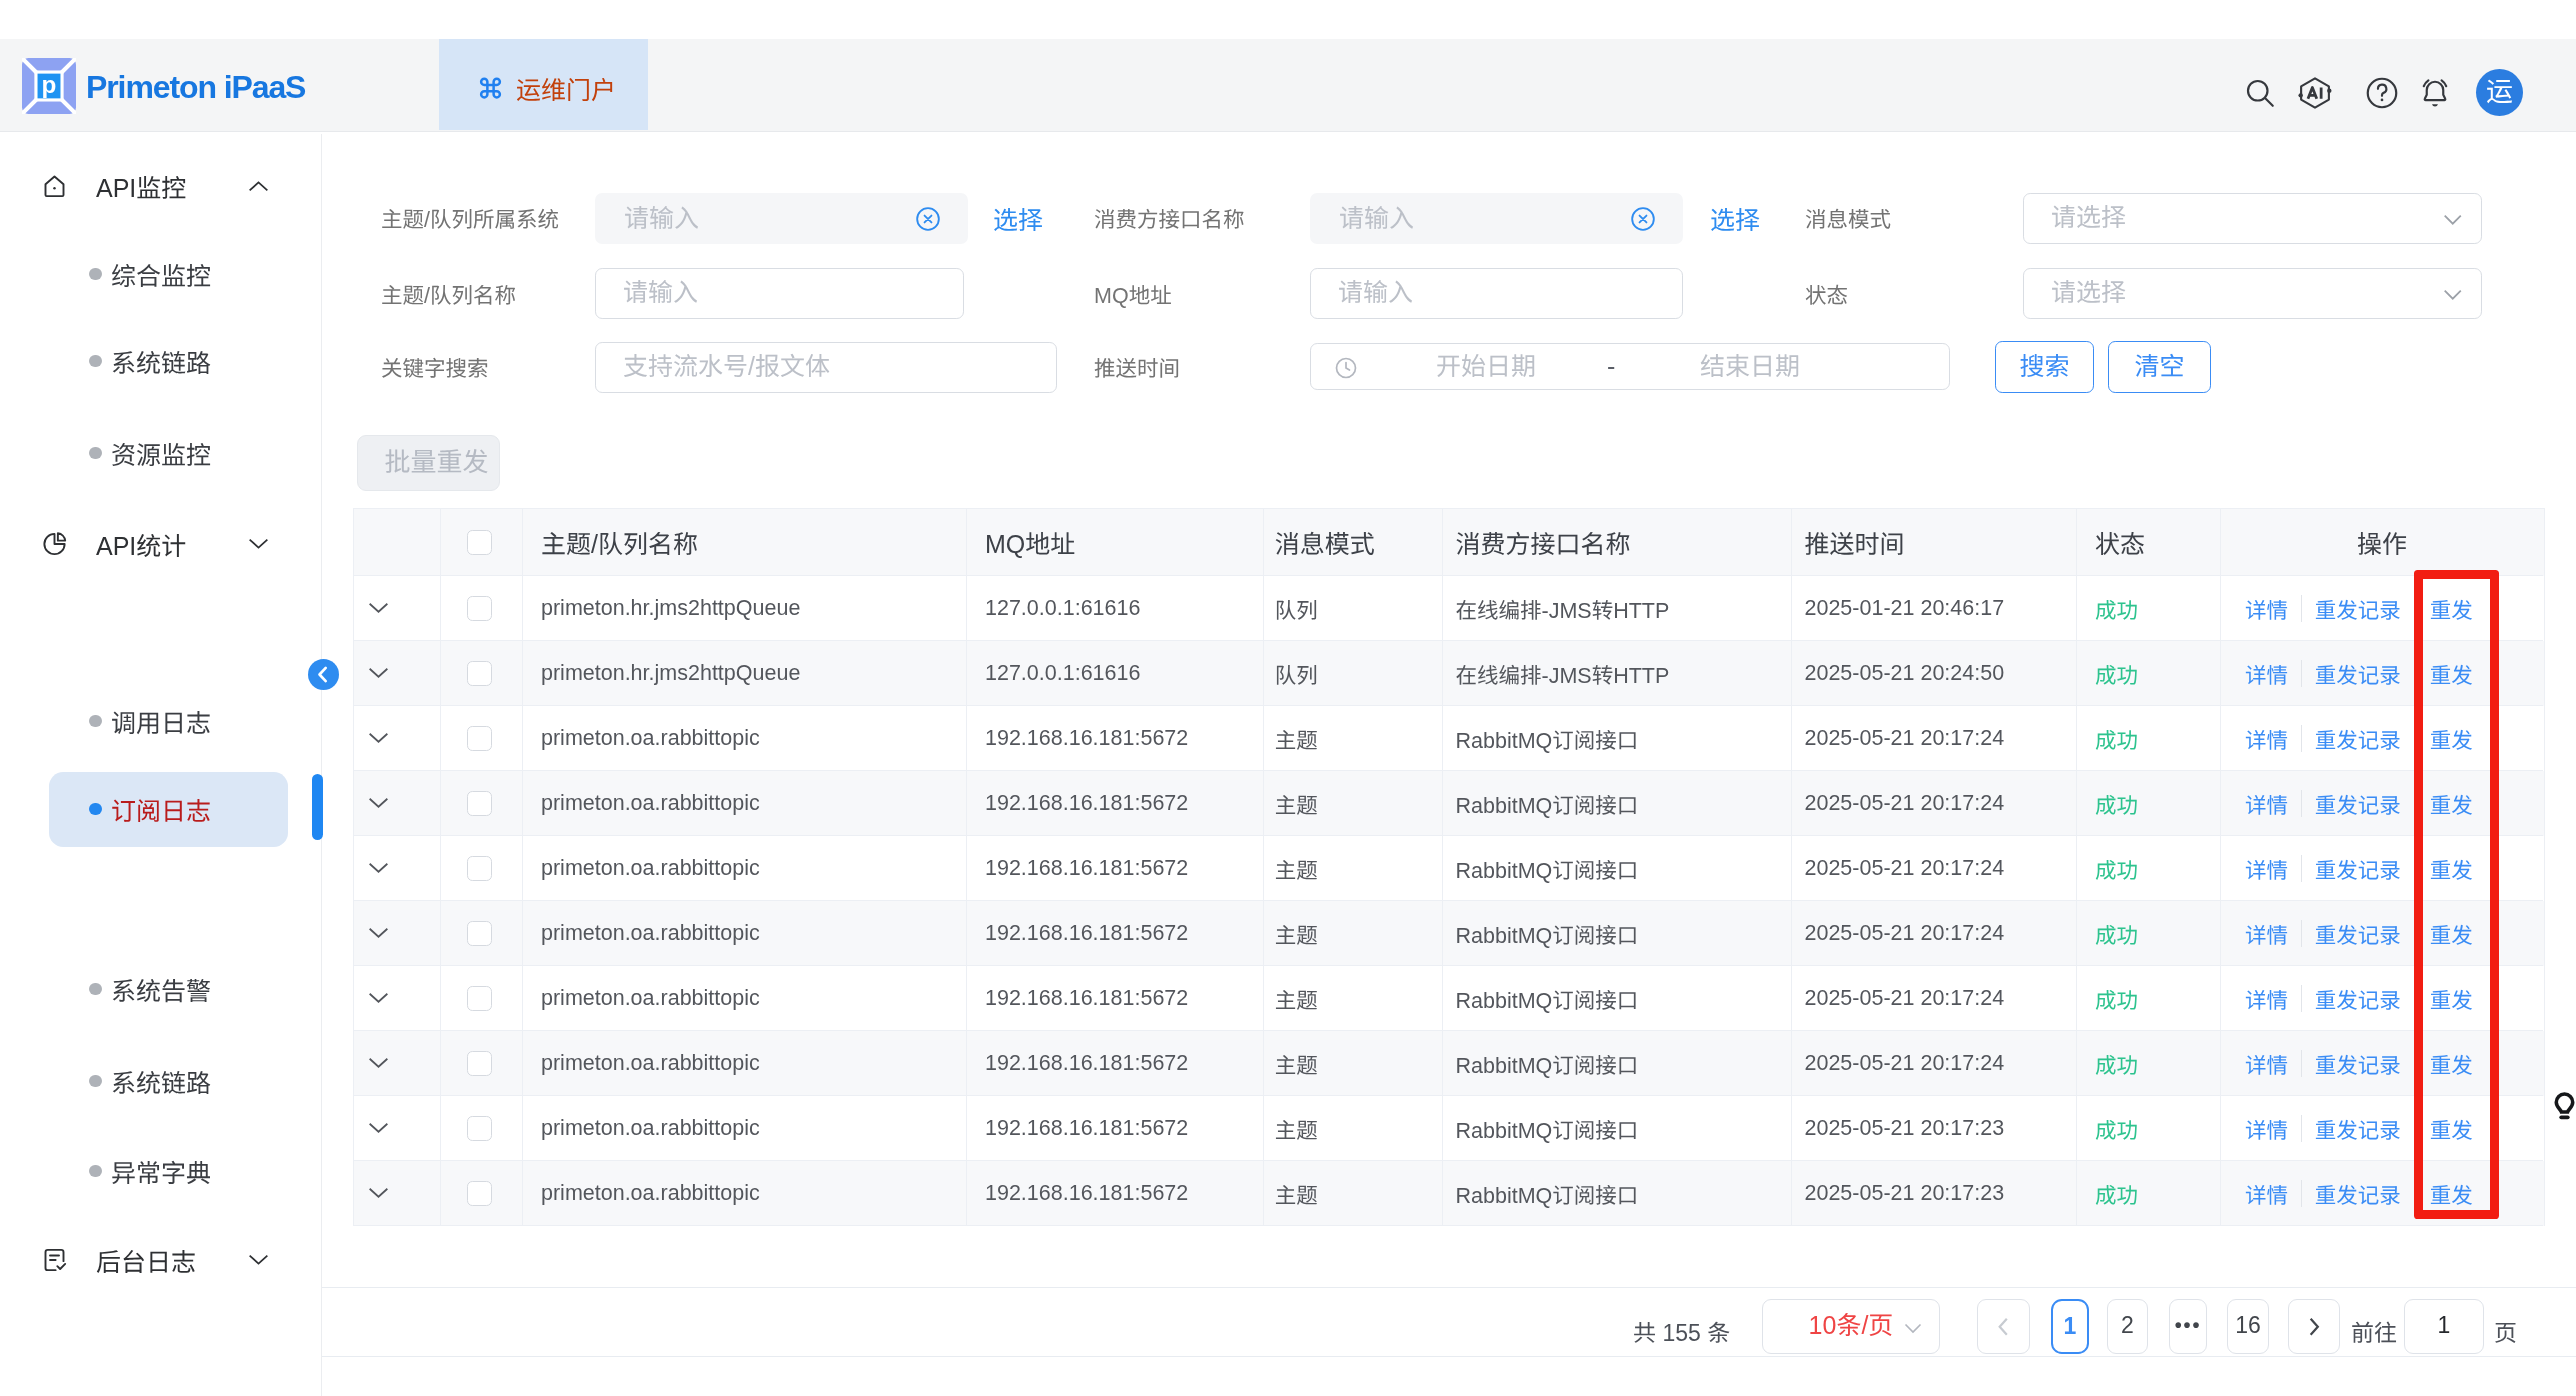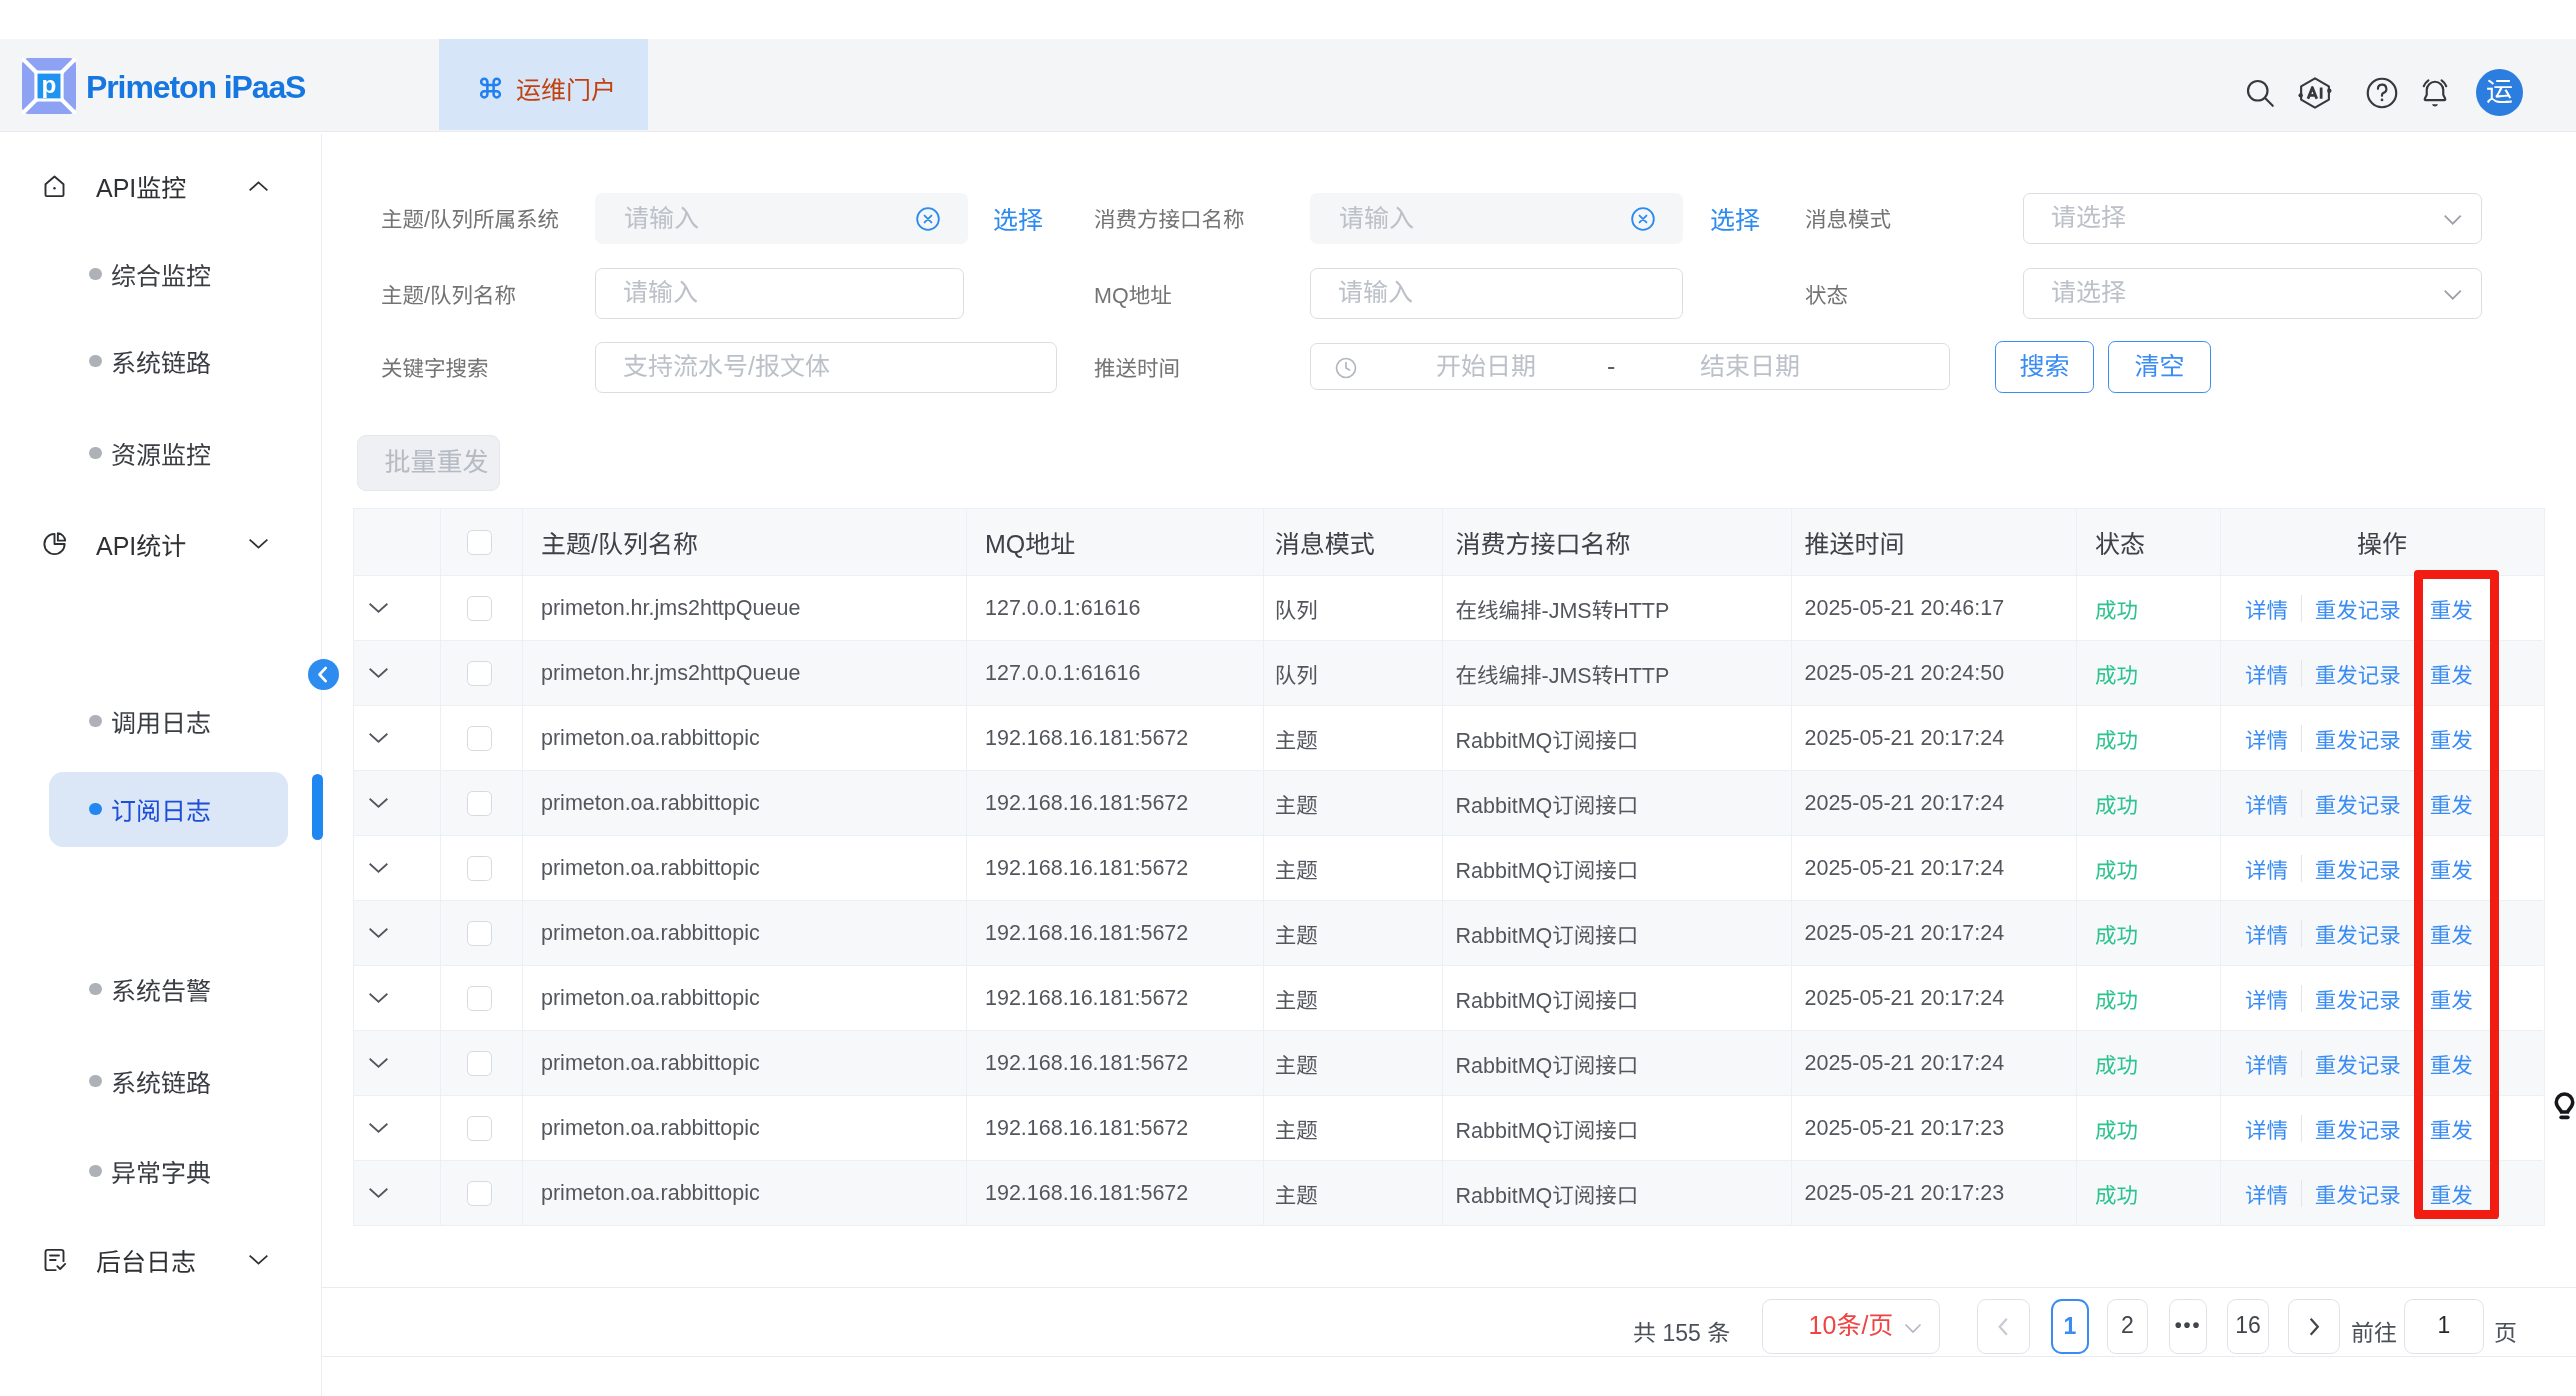--- a/index.html
+++ b/index.html
@@ -19,21 +19,21 @@
 .sidebar{position:absolute;left:0;top:134px;width:322px;height:1262px;background:#fff;border-right:1.8px solid #ebedf0}
 .m-item{position:absolute;left:0;width:322px;height:50px}
 .m-icon{position:absolute;left:41px;top:50%;transform:translateY(-50%)}
 .m-text{position:absolute;left:96px;top:50%;transform:translateY(-50%);font-size:25px;color:#2e3033;white-space:nowrap}
 .m-arrow{position:absolute;left:247px;top:50%;transform:translateY(-50%)}
 .s-item{position:absolute;left:0;width:322px;height:50px}
 .s-dot{position:absolute;left:89px;top:50%;margin-top:-6.3px;width:12.5px;height:12.5px;border-radius:50%;background:#aeb2b8}
 .s-text{position:absolute;left:111px;top:50%;transform:translateY(-50%);font-size:25px;color:#3a3d42;white-space:nowrap}
 .pill{position:absolute;left:49px;top:638px;width:239px;height:75px;border-radius:14.3px;background:#dbe7f6}
 .sel .s-dot{background:#2287f0}
-.sel .s-text{color:#1d4ed8}
+.sel .s-text{color:#b91c1c}
 .sidebar-bar{position:absolute;left:312px;top:774px;width:10.8px;height:66px;border-radius:7.2px;background:#1f87f2}
 .collapse{position:absolute;left:308px;top:659px;width:31px;height:31px;border-radius:50%;background:#2e8cf0;z-index:5}
 
 .flabel{position:absolute;font-size:21.5px;color:#737373;white-space:nowrap}
 .ginput{position:absolute;height:51px;background:#f5f6f8;border-radius:7.2px;font-size:25px;color:#bcc0c8;line-height:51px;padding-left:29px}
 .winput{position:absolute;height:51px;background:#fff;border:1.8px solid #d9dde3;border-radius:7.2px;font-size:25px;color:#bcc0c8;line-height:47px;padding-left:27px}
 .linkblue{position:absolute;font-size:25px;color:#2e8cf0;white-space:nowrap}
 .btn-outline{position:absolute;height:52px;background:#fff;border:1.8px solid #3a8cf5;border-radius:7.2px;color:#3a8cf5;font-size:25px;text-align:center}
 
 .btn-disabled{position:absolute;left:357px;top:435px;width:143px;height:56px;background:#eef0f3;border:1.8px solid #e5e8ec;border-radius:9px;color:#b5bac3;font-size:26px;text-align:center;line-height:52px;padding-left:16px}
@@ -244,21 +244,21 @@
             <path d="M3 3 L13 12 L23 3"></path>
           </svg>
         </div>
       <div class="cell c1">
           <span class="cbx"></span>
         </div>
       <div class="cell c2">primeton.hr.jms2httpQueue</div>
       <div class="cell c3">127.0.0.1:61616</div>
       <div class="cell c4">队列</div>
       <div class="cell c5">在线编排-JMS转HTTP</div>
-      <div class="cell c6">2025-05-21 20:46:17</div>
+      <div class="cell c6">2025-01-21 20:46:17</div>
       <div class="cell c7 green">成功</div>
       <div class="cell c8" style="padding-left:24px">
           <span class="oplink">详情</span>
           <span class="opdiv"></span>
           <span class="oplink">重发记录</span>
           <span class="oplink" style="margin-left:29px">重发</span>
         </div>
     </div>
     <div class="trow td even">
       <div class="cell c0" style="padding-left:12.5px">

